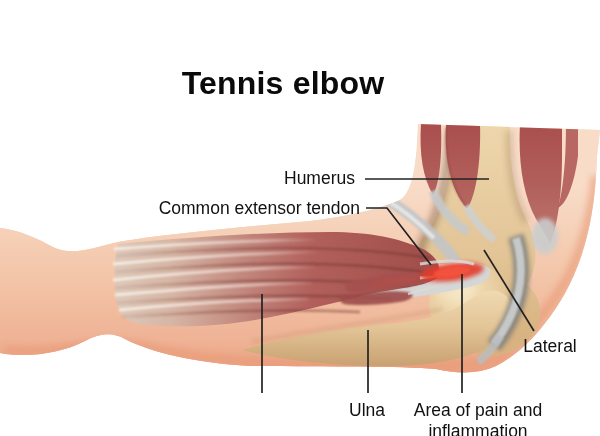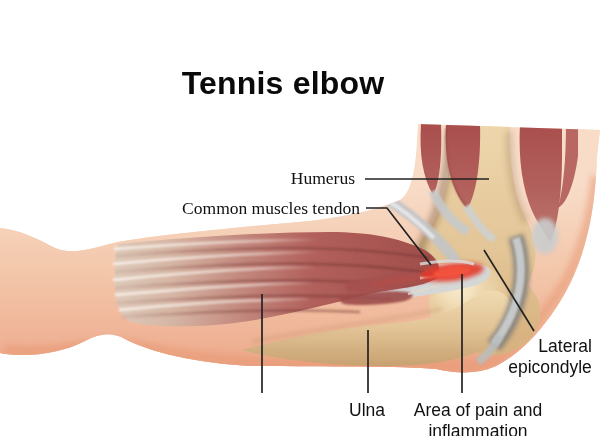--- a/index.html
+++ b/index.html
@@ -10,21 +10,21 @@
   }
   #art{position:absolute;left:0;top:0;}
   .lbl{
     position:absolute;color:var(--text,#111);font-size:17.5px;line-height:21px;
     white-space:nowrap;
   }
   .title{
     position:absolute;left:283px;top:29px;transform:translateX(-50%);
     font-size:32px;font-weight:700;color:#0a0a0a;white-space:nowrap;letter-spacing:.2px;
   }
-  .r{text-align:right;font-family:Liberation Serif, serif;}
+  .r{text-align:right;}
   .c{text-align:center;transform:translateX(-50%);}
 </style>
 </head>
 <body>
 
 <div id="stage">
 
   <svg id="art" width="600" height="436" viewBox="0 0 600 436">
     <defs>
       <linearGradient id="skinGrad" gradientUnits="userSpaceOnUse" x1="0" y1="150" x2="0" y2="345">
@@ -191,25 +191,24 @@
       <path d="M 262,258 L 262,357"></path>
       <path d="M 368,294 L 368,357"></path>
       <path d="M 462,238 L 462,357"></path>
     </g>
   </svg>
 
   <div class="title">Tennis elbow</div>
 
   <div class="lbl r" style="right:245px;top:132px;">Humerus</div>
 
-  <div class="lbl r" style="right:240px;top:162px;">Common muscles tendon</div>
+  <div class="lbl r" style="right:240px;top:162px;">Common extensor tendon</div>
 
   <div class="lbl c" style="left:550px;top:300px;text-align:right;">
     <div>Lateral</div>
-    <div>epicondyle</div>
   </div>
 
 
   <div class="lbl c" style="left:367px;top:364px;">Ulna</div>
 
   <div class="lbl c" style="left:478px;top:364px;text-align:center;">
     <div>Area of pain and</div>
     <div>inflammation</div>
   </div>
 

